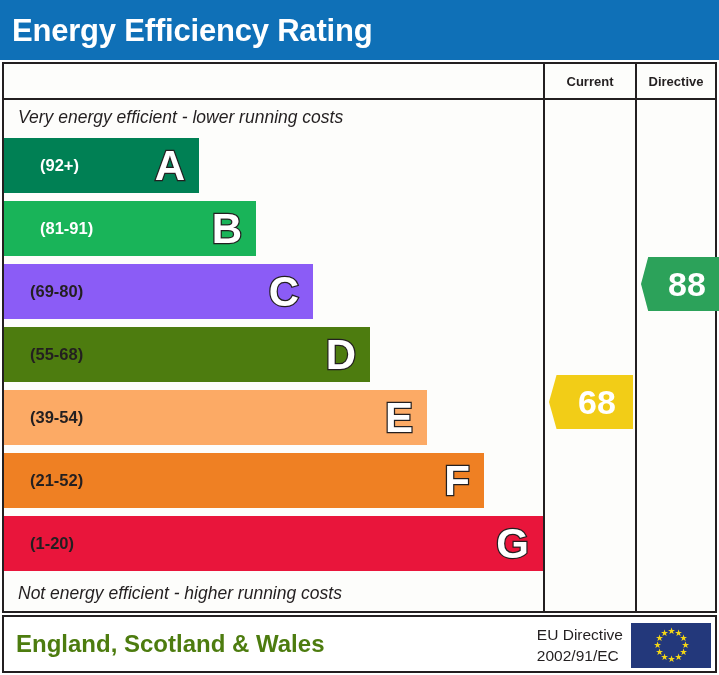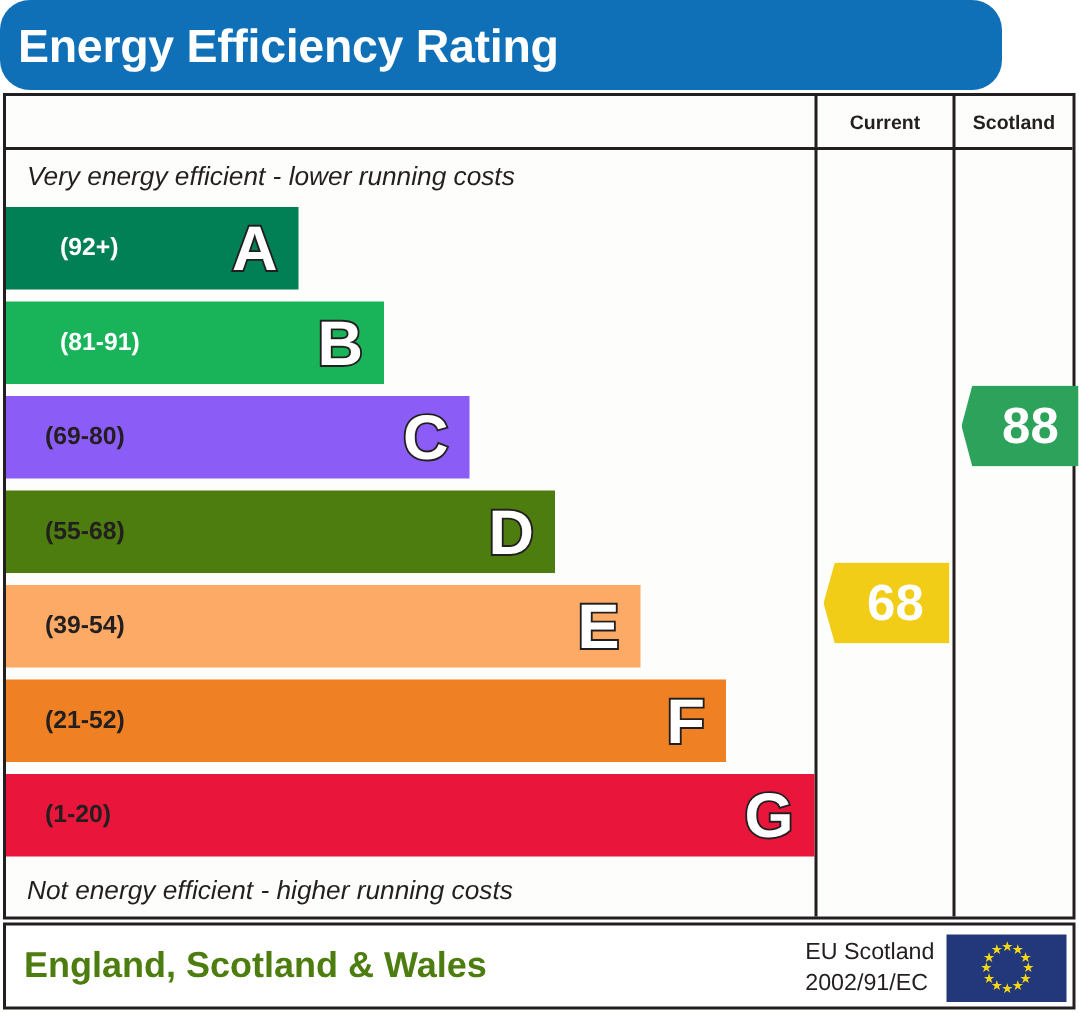--- a/index.html
+++ b/index.html
@@ -16,25 +16,24 @@
     width: 719px;
     height: 675px;
     background: #ffffff;
     overflow: hidden;
   }
 
   
   .title-bar {
     position: absolute;
     left: 0; top: 0;
-    width: 668px; height: 60px;
+    width: 719px; height: 60px;
     background: #0f70b7;
     display: flex;
     align-items: center;
-    border-radius: 20px;
   }
   .title-bar .title-text {
     color: #ffffff;
     font-size: 31px;
     font-weight: bold;
     letter-spacing: -0.2px;
     padding-left: 12px;
     line-height: 1;
   }
 
@@ -209,21 +208,21 @@
     <span class="title-text">Energy Efficiency Rating</span>
   </div>
 
   <div class="chart-frame">
 
     <div class="vline v1"></div>
     <div class="vline v2"></div>
 
     <div class="col-header-row">
       <div class="col-head current">Current</div>
-      <div class="col-head potential">Scotland</div>
+      <div class="col-head potential">Directive</div>
     </div>
 
     <div class="caption top">Very energy efficient - lower running costs</div>
 
     <div class="bars">
         <div class="bar-row" style="top: 0px;">
           <div class="bar" style="width: 195px; background: rgb(0, 128, 84);">
             <span class="range light">(92+)</span>
             <span class="letter">A</span>
           </div>
@@ -272,21 +271,21 @@
     <div class="rating-arrow potential" style="top: 193px; background: rgb(44, 162, 90);">
       <span>88</span>
     </div>
 
     <div class="caption bottom">Not energy efficient - higher running costs</div>
   </div>
 
   <div class="footer">
     <span class="region">England, Scotland &amp; Wales</span>
     <div class="directive">
-      <div>EU Scotland</div>
+      <div>EU Directive</div>
       <div>2002/91/EC</div>
     </div>
     <div class="eu-flag">
         <span class="star" style="left: 36.5px; top: 5px;">★</span>
         <span class="star" style="left: 43.5px; top: 6.87564px;">★</span>
         <span class="star" style="left: 48.6244px; top: 12px;">★</span>
         <span class="star" style="left: 50.5px; top: 19px;">★</span>
         <span class="star" style="left: 48.6244px; top: 26px;">★</span>
         <span class="star" style="left: 43.5px; top: 31.1244px;">★</span>
         <span class="star" style="left: 36.5px; top: 33px;">★</span>

